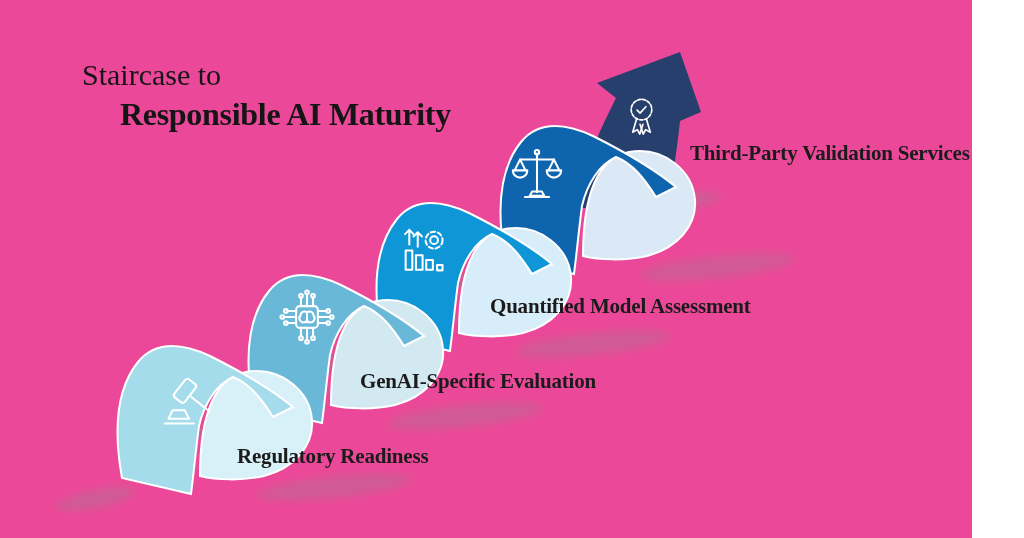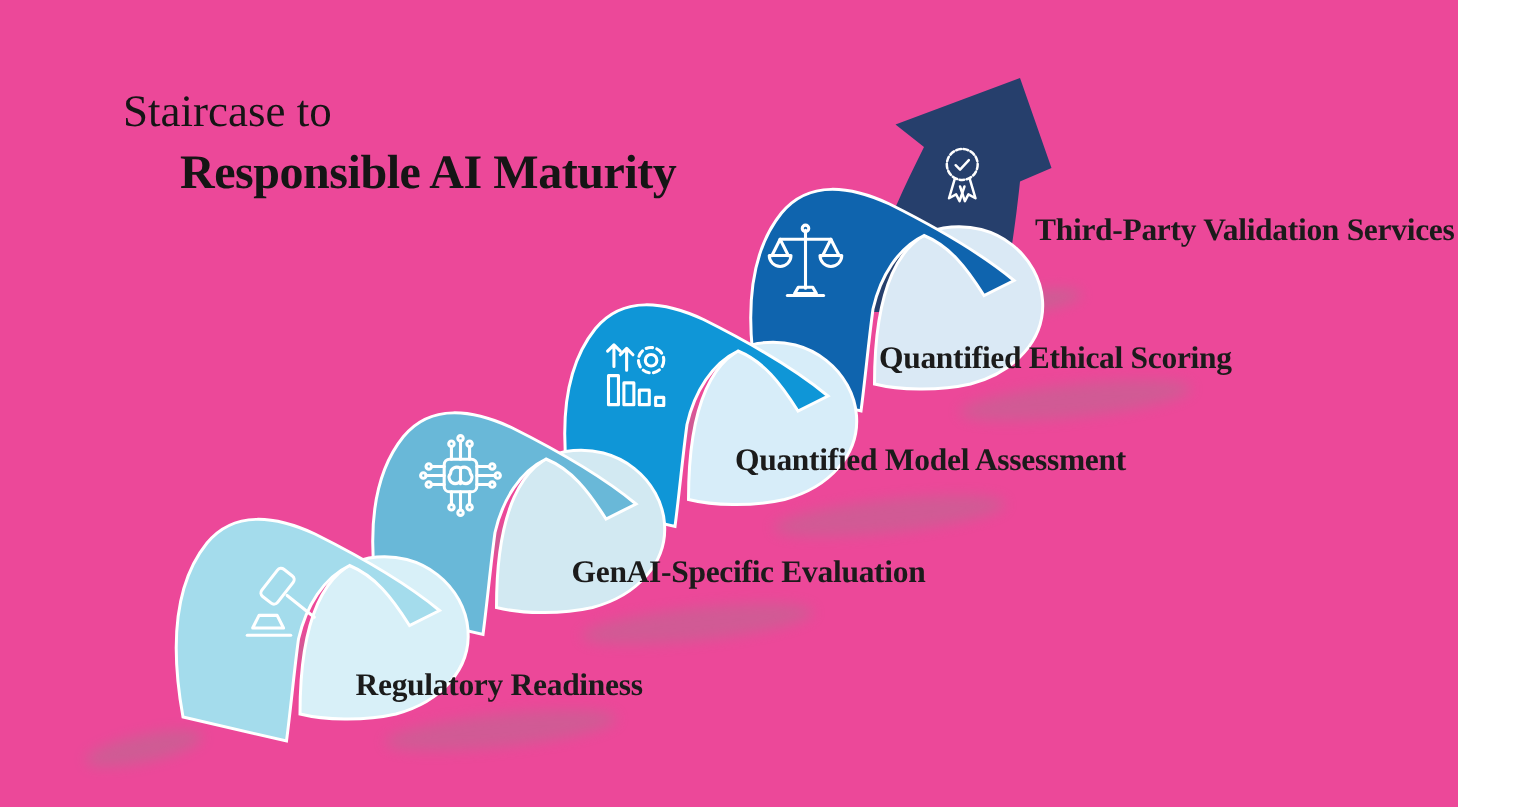--- a/index.html
+++ b/index.html
@@ -9,21 +9,21 @@
   }
   .title-block{position:absolute;left:82px;top:56px;color:#151515;}
   .title-line1{font-size:30px;font-weight:400;line-height:38px;}
   .title-line2{font-size:32px;font-weight:700;line-height:40px;letter-spacing:-0.3px;margin-left:38px;}
   .stair-svg{position:absolute;left:0;top:0;}
   .step-label{
     position:absolute;font-size:21px;font-weight:700;color:#1b1b1b;
     letter-spacing:-0.2px;white-space:nowrap;
   }
   .lbl-1{left:237px;top:444px;}
-  .lbl-2{left:381px;top:369px;}
+  .lbl-2{left:360px;top:369px;}
   .lbl-3{left:490px;top:294px;}
   .lbl-4{left:586px;top:226px;}
   .lbl-5{left:673px;top:141px;margin-left:17px;}
   .icon-wrap{position:absolute;}
   .icon{stroke:#ffffff;fill:none;stroke-width:1.7;stroke-linecap:round;stroke-linejoin:round;display:block;}
   .icon *{fill:none;}
   .ic-1{left:160px;top:374px;width:58px;height:58px;}
   .ic-2{left:278px;top:288px;width:58px;height:58px;}
   .ic-3{left:396px;top:219px;width:58px;height:57px;}
   .ic-4{left:508px;top:145px;width:58px;height:58px;}
@@ -169,16 +169,15 @@
       <circle cx="24" cy="17" r="10.5" stroke-dasharray="3.3 1.7"></circle>
       <path d="M19.5,17.5 l3,3 l6,-6.5"></path>
       <path d="M19,26.5 L15,40 l4.8,-2.6 2.4,4.6 3.3,-10"></path>
       <path d="M29,26.5 L33,40 l-4.8,-2.6 -2.4,4.6 -3.3,-10"></path>
     </svg>
   </div>
 
   <div class="step-label lbl-1">Regulatory Readiness</div>
   <div class="step-label lbl-2">GenAI-Specific Evaluation</div>
   <div class="step-label lbl-3">Quantified Model Assessment</div>
-  <div class="step-label lbl-4">Quantified Ethical Scoring</div>
   <div class="step-label lbl-5">Third-Party Validation Services</div>
 
 </div>
 
 </body></html>

